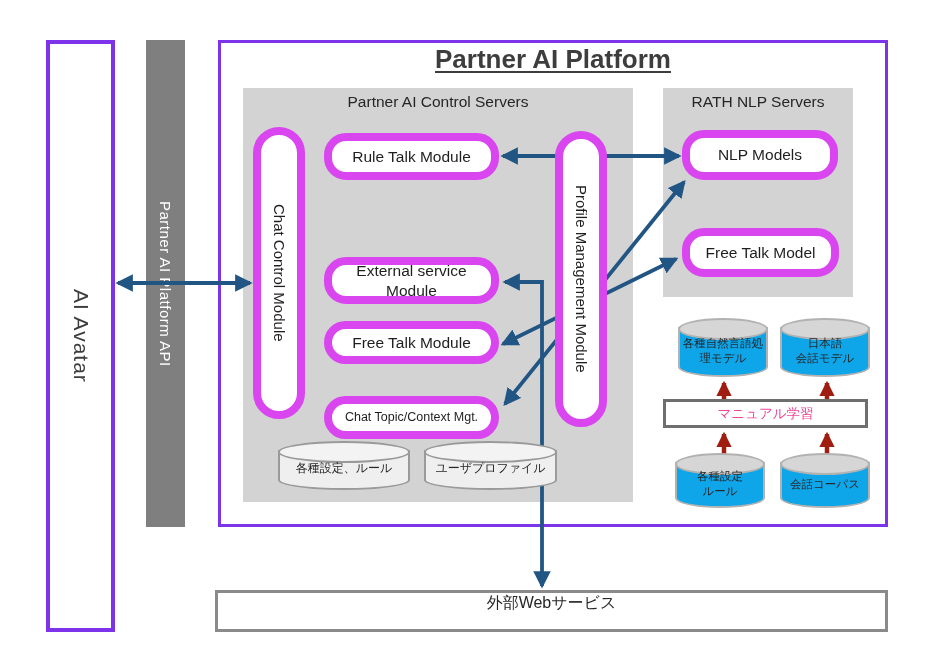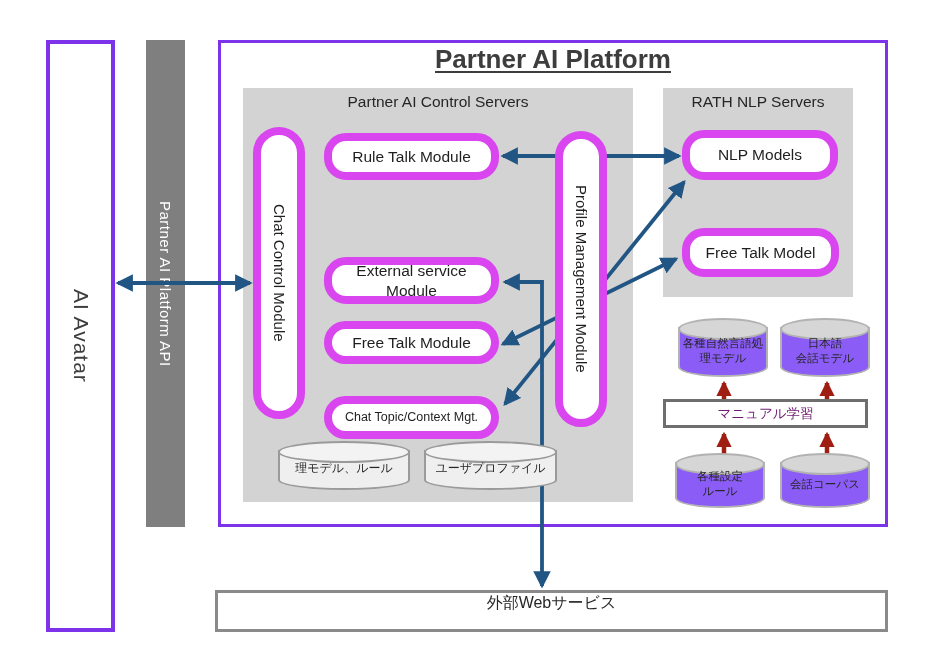--- a/index.html
+++ b/index.html
@@ -44,33 +44,33 @@
   .vmodule .vtext { font-size:15px; }
 
   
   .cyl { position:absolute; border:2px solid #9a9a9a; border-top:none;
          border-radius:0 0 50% 50% / 0 0 10px 10px; background:#efefef; }
   .cyl::before { content:""; position:absolute; left:-2px; right:-2px; top:-9px; height:18px;
                  border:2px solid #9a9a9a; border-radius:50%; background:#f3f3f3; }
   .cyl .lbl { position:relative; z-index:1; width:100%; height:100%;
               display:flex; flex-direction:column; align-items:center; justify-content:center;
               font-size:12px; color:#262626; line-height:1.3; text-align:center; }
-  .cyl.gray { background:#8b5cf6; border-color:#b2b2b2; }
+  .cyl.gray { background:#0ea5e9; border-color:#b2b2b2; }
   .cyl.gray::before { background:#d6d6d6; border-color:#b2b2b2; }
   .cyl.gray .lbl { font-size:11.5px; }
 
   .c-settings { left:278px; top:450px; width:132px; height:40px; }
   .c-userprof { left:424px; top:450px; width:133px; height:40px; }
   .c-nlpstore { left:678px; top:327px; width:90px; height:50px; }
   .c-jamodel  { left:780px; top:327px; width:90px; height:50px; }
   .c-setrule  { left:675px; top:462px; width:90px; height:46px; }
   .c-corpus   { left:780px; top:462px; width:90px; height:46px; }
 
   .manual-box { left:663px; top:399px; width:205px; height:29px; border:3px solid #6e6e6e; background:#fff;
-                display:flex; align-items:center; justify-content:center; font-size:13.5px; color:#701a75; }
+                display:flex; align-items:center; justify-content:center; font-size:13.5px; color:#ec4899; }
 
   .webservice-box { left:215px; top:590px; width:673px; height:42px; border:3px solid #8a8a8a; background:#fff;
                     display:flex; justify-content:center; font-size:16px; color:#262626; }
 
   svg.arrows { position:absolute; left:0; top:0; width:940px; height:671px; pointer-events:none; }
   .blue-line { stroke:#215583; stroke-width:3.8; fill:none; }
   .red-line { stroke:#a01d12; stroke-width:4.5; fill:none; }
 </style>
 </head>
 <body>
@@ -120,21 +120,21 @@
     <path class="blue-line" d="M505 282 H542 V586" marker-start="url(#mB)" marker-end="url(#mB)"></path>
 
     <line class="red-line" x1="724" y1="455" x2="724" y2="434" marker-end="url(#mR)"></line>
     <line class="red-line" x1="827" y1="455" x2="827" y2="434" marker-end="url(#mR)"></line>
     <line class="red-line" x1="724" y1="399" x2="724" y2="383" marker-end="url(#mR)"></line>
     <line class="red-line" x1="827" y1="399" x2="827" y2="383" marker-end="url(#mR)"></line>
   </svg>
 
   <div class="cyl c-settings">
     <div class="lbl">
-        <span>理モデル、ルール</span>
+        <span>各種設定、ルール</span>
       </div>
   </div>
   <div class="cyl c-userprof">
     <div class="lbl">
         <span>ユーザプロファイル</span>
       </div>
   </div>
 
   <div class="cyl gray c-nlpstore">
     <div class="lbl">

